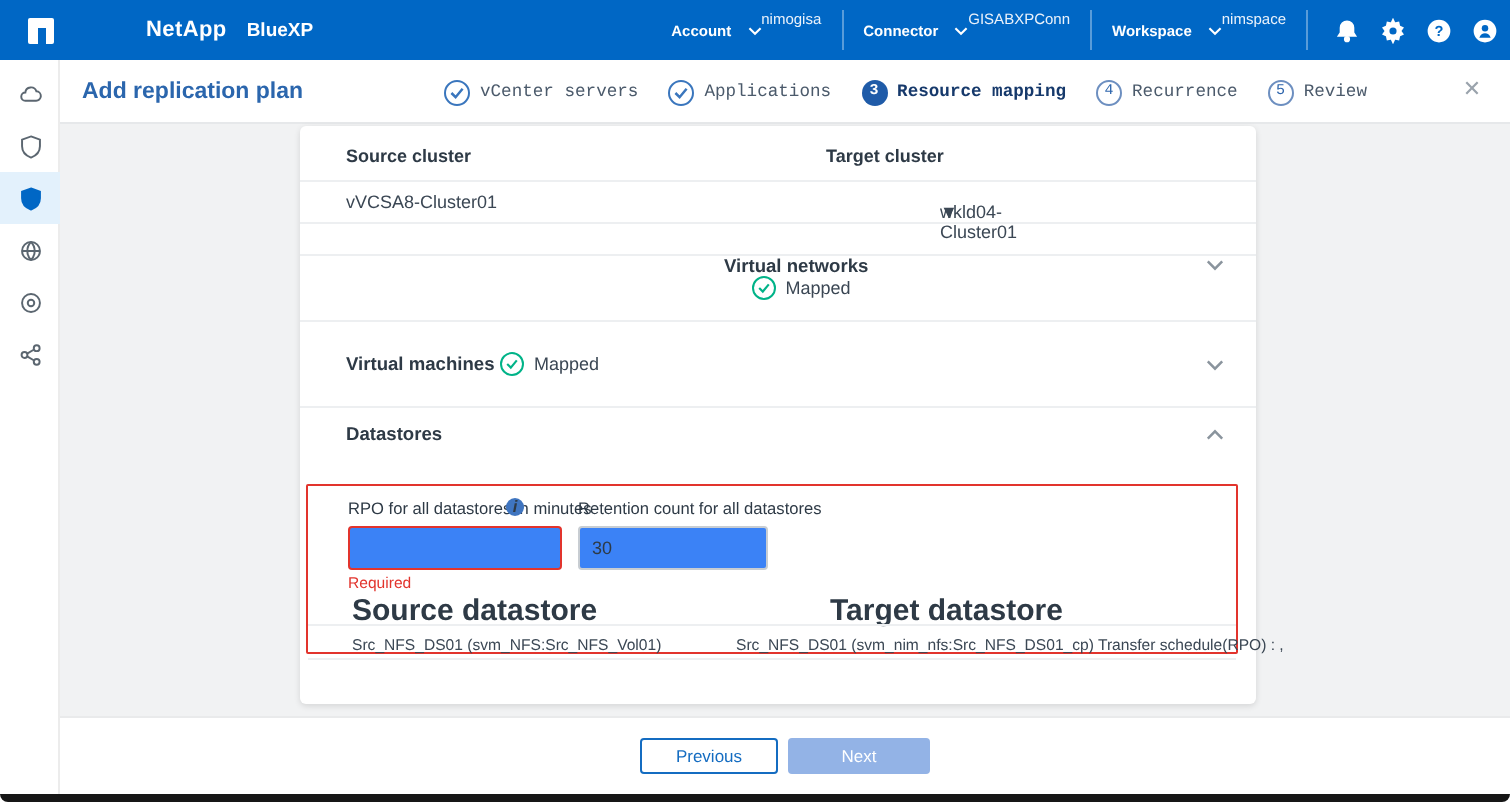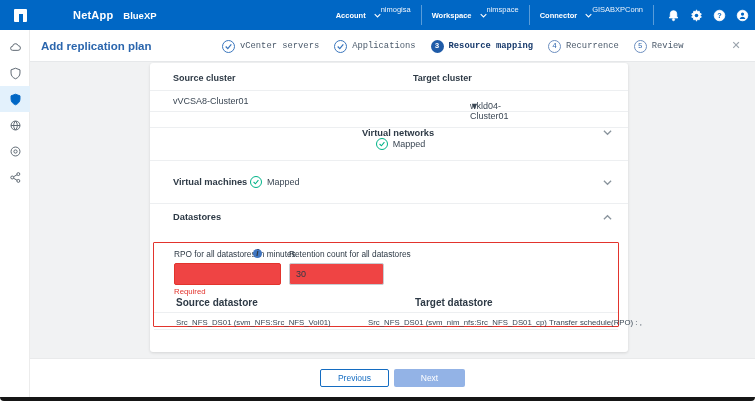--- a/index.html
+++ b/index.html
@@ -69,26 +69,26 @@
   .mapped-txt{font-size:9px;color:#3b4754;}
   .acc-chev{position:absolute;right:16px;width:9px;height:9px;stroke:#8a949d;fill:none;stroke-width:1.4;cursor:pointer;}
   
   .red-panel{position:absolute;left:3px;top:179px;width:466px;height:85px;border:1.5px solid var(--error_red,#e2342d);border-radius:1px;background:#fff;}
   .rp-labels{position:relative;height:11px;margin-top:6px;}
   .rp-labels span{position:absolute;font-size:8.3px;color:#2e3a46;}
   .rpo-label{left:20px;}
   .info-ic{position:absolute;left:99px;top:0px;width:9px;height:9px;border-radius:50%;background:#3f75c0;color:#fff;font-size:6.5px;font-weight:bold;text-align:center;line-height:9px;font-style:italic;cursor:pointer;}
   .ret-label{left:135px;}
   .rp-inputs{position:relative;height:22px;margin-top:3px;}
-  .ipt{position:absolute;top:0;height:22px;border-radius:2px;font-size:9px;color:#2e3a46;padding:0 6px;font-family:"Liberation Sans",sans-serif;background:#ef4444;}
+  .ipt{position:absolute;top:0;height:22px;border-radius:2px;font-size:9px;color:#2e3a46;padding:0 6px;font-family:"Liberation Sans",sans-serif;background:#3b82f6;}
   .ipt-rpo{left:20px;width:107px;border:1.3px solid var(--error_red,#e2342d);}
   .ipt-ret{left:135px;width:95px;border:1px solid #c8cdd2;}
   .required{margin:2px 0 0 20px;font-size:7.8px;color:var(--error_red,#e2342d);height:9px;}
   .ds-head{position:relative;height:13px;margin-top:1px;}
-  .ds-head span{position:absolute;font-size:10px;font-weight:bold;color:#2e3a46;}
+  .ds-head span{position:absolute;font-size:15px;font-weight:bold;color:#2e3a46;}
   .dsh-src{left:22px;}
   .dsh-tgt{left:261px;}
   .ds-row{position:relative;height:18px;border-top:1px solid #edeff1;border-bottom:1px solid #edeff1;margin-top:2px;}
   .ds-row span{position:absolute;top:5px;font-size:7.8px;color:#3b4754;white-space:nowrap;}
   .dsr-src{left:22px;}
   .dsr-tgt{left:214px;}
   
   .footer{position:absolute;left:30px;right:0;top:358px;height:39px;background:#fff;border-top:1px solid #e9eaeb;display:flex;align-items:center;justify-content:center;gap:5px;}
   .btn{height:18px;font-size:8.5px;display:flex;align-items:center;justify-content:center;border-radius:2px;cursor:pointer;font-family:"Liberation Sans",sans-serif;}
   .btn-prev{width:69px;background:#fff;border:1px solid var(--link_blue,#146cc1);color:var(--link_blue,#146cc1);text-align:right;}
@@ -112,35 +112,35 @@
       <div class="menu-top">
         <span class="menu-label">Account</span>
         <svg class="chev-w" viewBox="0 0 10 6">
             <polyline points="1,1 5,5 9,1"></polyline>
           </svg>
       </div>
       <span class="menu-value">nimogisa</span>
     </div>
     <div class="menu-group">
       <div class="menu-top">
+        <span class="menu-label">Connector</span>
+        <svg class="chev-w" viewBox="0 0 10 6">
+            <polyline points="1,1 5,5 9,1"></polyline>
+          </svg>
+      </div>
+      <span class="menu-value">GISABXPConn</span>
+    </div>
+    <div class="menu-group">
+      <div class="menu-top">
         <span class="menu-label">Workspace</span>
         <svg class="chev-w" viewBox="0 0 10 6">
             <polyline points="1,1 5,5 9,1"></polyline>
           </svg>
       </div>
       <span class="menu-value">nimspace</span>
-    </div>
-    <div class="menu-group">
-      <div class="menu-top">
-        <span class="menu-label">Connector</span>
-        <svg class="chev-w" viewBox="0 0 10 6">
-            <polyline points="1,1 5,5 9,1"></polyline>
-          </svg>
-      </div>
-      <span class="menu-value">GISABXPConn</span>
     </div>
     <div class="top-icons">
       <div class="tico">
         <svg viewBox="0 0 16 16">
             <path d="M8 2a4 4 0 0 0-4 4v3l-1.3 2h10.6L12 9V6a4 4 0 0 0-4-4z"></path>
             <circle cx="8" cy="13" r="1.4"></circle>
           </svg>
       </div>
       <div class="tico">
         <svg viewBox="0 0 16 16">

